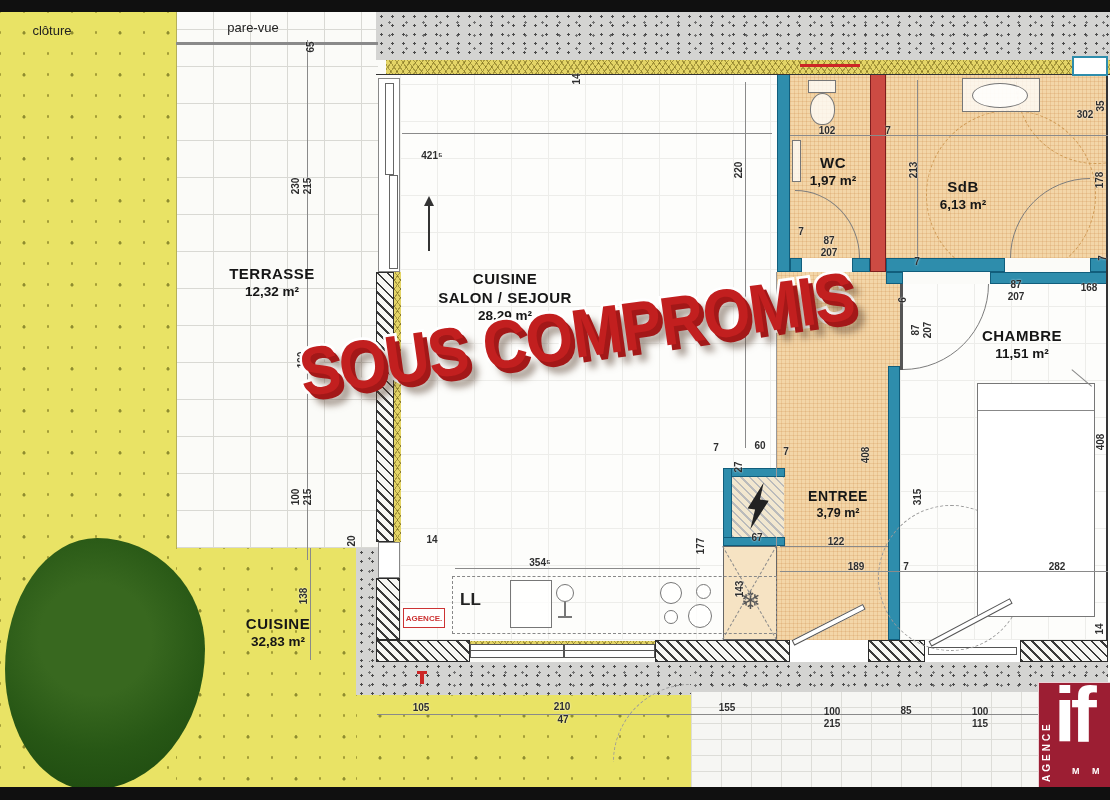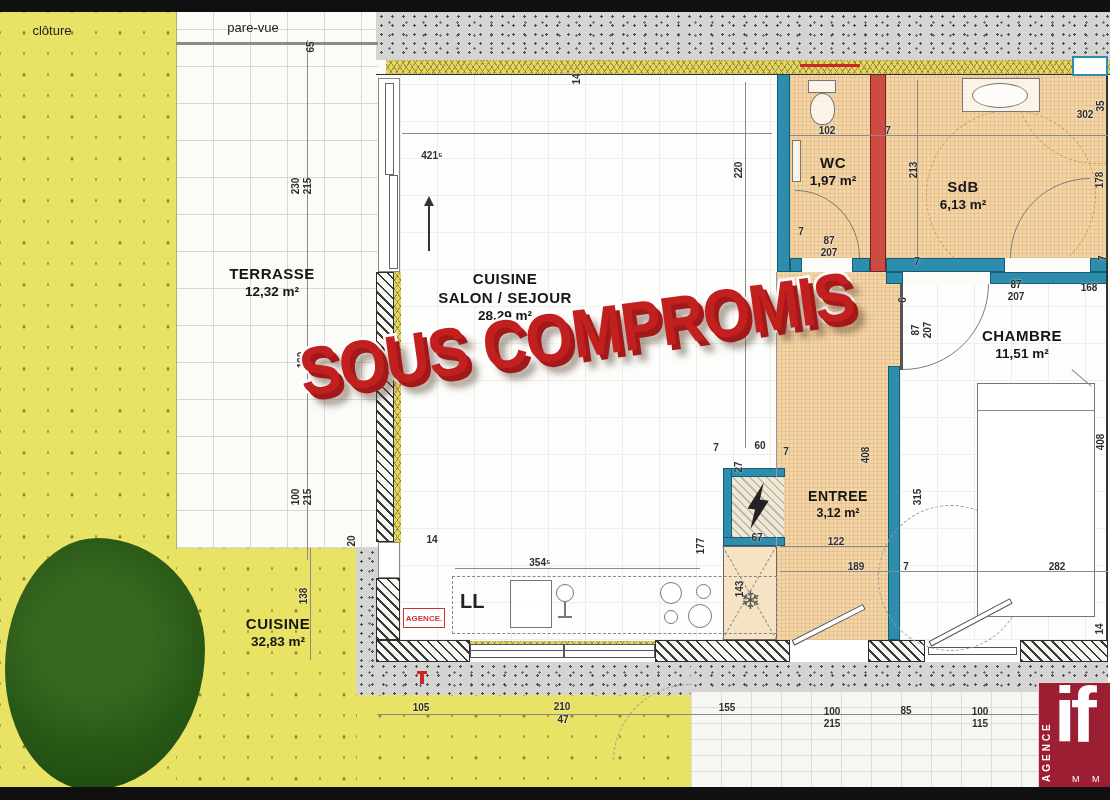--- a/index.html
+++ b/index.html
@@ -54,21 +54,21 @@
        transform:rotate(-8deg) scaleY(1.12);transform-origin:left center;
        font-size:61px;font-weight:900;letter-spacing:-1px;color:#c21f1f;white-space:nowrap;
        -webkit-text-stroke:5px #fff;paint-order:stroke fill;
        text-shadow:4px 5px 0 #a31818,9px 11px 7px rgba(90,65,50,.55);}
   .logo{position:absolute;left:1038px;top:682px;width:88px;height:106px;background:#9c1e33;
        z-index:80;box-shadow:inset 0 0 0 1px rgba(255,255,255,.8);}
   .logo .agence{position:absolute;left:3px;top:8px;height:92px;color:#fff;font-size:10px;
        font-weight:700;letter-spacing:3px;writing-mode:vertical-rl;transform:rotate(180deg);}
   .logo .brand{position:absolute;left:16px;top:-12px;color:#fff;font-size:78px;font-weight:900;
        letter-spacing:-5px;}
-  .logo .sub{position:absolute;left:34px;top:92px;color:#fff;font-size:9px;font-weight:400;
+  .logo .sub{position:absolute;left:34px;top:84px;color:#fff;font-size:9px;font-weight:700;
        letter-spacing:5px;}
   .chaud{position:absolute;left:403px;top:608px;width:42px;height:20px;border:1.5px solid #cc3333;
        background:#fff;color:#cc3333;font-size:8px;font-weight:700;display:flex;align-items:center;
        justify-content:center;z-index:46;box-sizing:border-box;}
   .xline{position:absolute;border-top:1.5px dashed #8a8a8a;z-index:26;}
   .redmark{position:absolute;background:#cc2626;z-index:35;}
 </style>
 </head>
 <body>
 
@@ -159,21 +159,21 @@
 <div class="abs" style="left:452px;top:576px;width:325px;height:58px;border:1.5px dashed #888;box-sizing:border-box;z-index:24;"></div>
 <div class="fix" style="left:510px;top:580px;width:42px;height:48px;"></div>
 <div class="fix circ" style="left:556px;top:584px;width:18px;height:18px;"></div>
 <div class="abs" style="left:564px;top:602px;width:2px;height:14px;background:#777;z-index:25;"></div>
 <div class="abs" style="left:558px;top:616px;width:14px;height:2px;background:#777;z-index:25;"></div>
 <div class="fix circ" style="left:660px;top:582px;width:22px;height:22px;"></div>
 <div class="fix circ" style="left:696px;top:584px;width:15px;height:15px;"></div>
 <div class="fix circ" style="left:664px;top:610px;width:14px;height:14px;"></div>
 <div class="fix circ" style="left:688px;top:604px;width:24px;height:24px;"></div>
 <div class="abs" style="left:740px;top:586px;width:30px;height:30px;font-size:25px;color:#555;z-index:25;">❄</div>
-<div class="abs" style="left:460px;top:590px;font-size:20px;font-weight:700;color:#222;z-index:25;">LL</div>
+<div class="abs" style="left:460px;top:590px;font-size:17px;font-weight:700;color:#222;z-index:25;">LL</div>
 <div class="chaud">
     <span>AGENCE.</span>
   </div>
 
 <div class="arcwrap" style="left:795px;top:190px;width:65px;height:68px;">
     <div class="arc" style="left:-65px;top:0;width:130px;height:136px;"></div>
   </div>
 <div class="arcwrap" style="left:1010px;top:178px;width:80px;height:80px;">
     <div class="arc" style="left:0;top:0;width:160px;height:160px;"></div>
   </div>
@@ -221,21 +221,21 @@
 <div class="room-label" style="left:963px;top:196px;">
   <span class="nm">SdB</span>
   <span class="ar">6,13 m²</span>
 </div>
 <div class="room-label" style="left:1022px;top:345px;">
   <span class="nm">CHAMBRE</span>
   <span class="ar">11,51 m²</span>
 </div>
 <div class="room-label" style="left:838px;top:505px;font-size:13px;">
   <span class="nm" style="font-size:14px;">ENTREE</span>
-  <span class="ar" style="font-size:12.5px;">3,12 m²</span>
+  <span class="ar" style="font-size:12.5px;">3,79 m²</span>
 </div>
 <div class="room-label" style="left:278px;top:633px;">
   <span class="nm">CUISINE</span>
   <span class="ar">32,83 m²</span>
 </div>
 
 <div id="dims-layer">
     <span class="dim v" style="left: 310px; top: 47px;">65</span>
     <span class="dim" style="left: 432px; top: 127px; margin-top: 28px;">421⁵</span>
     <span class="dim v" style="left: 576px; top: 79px;">14</span>

